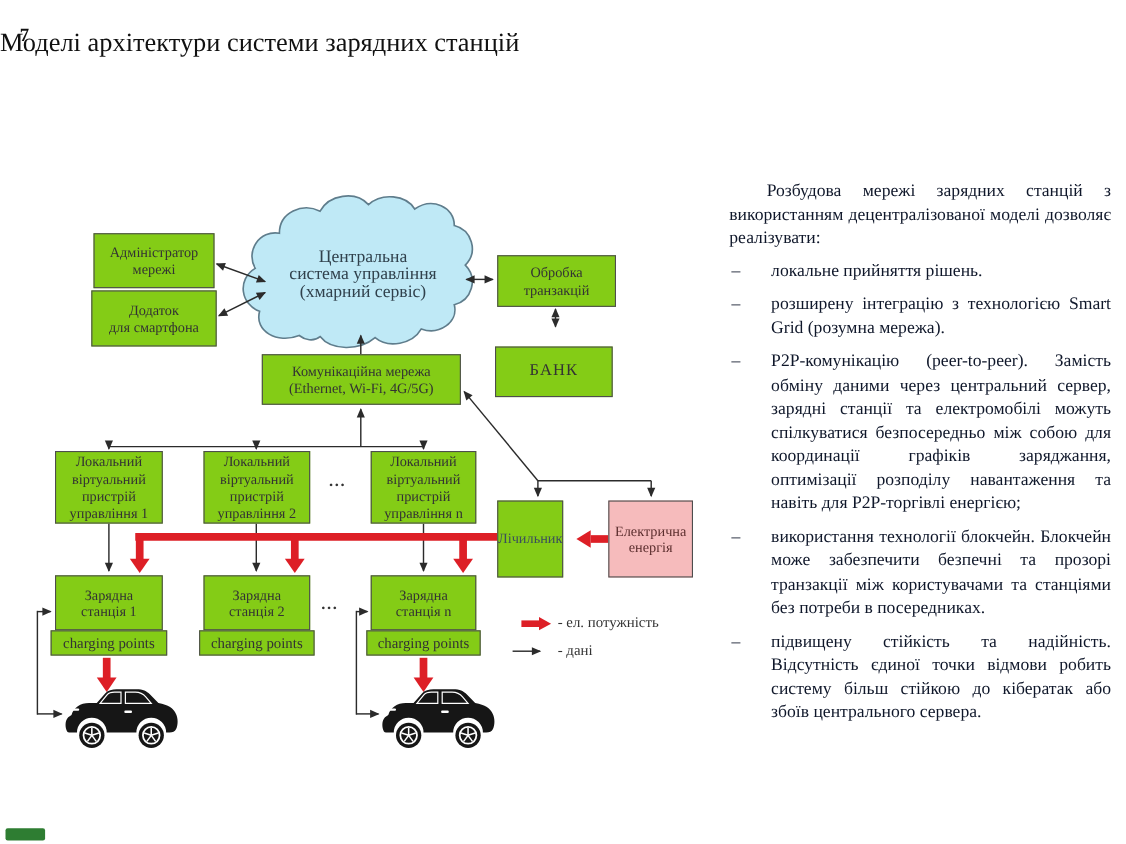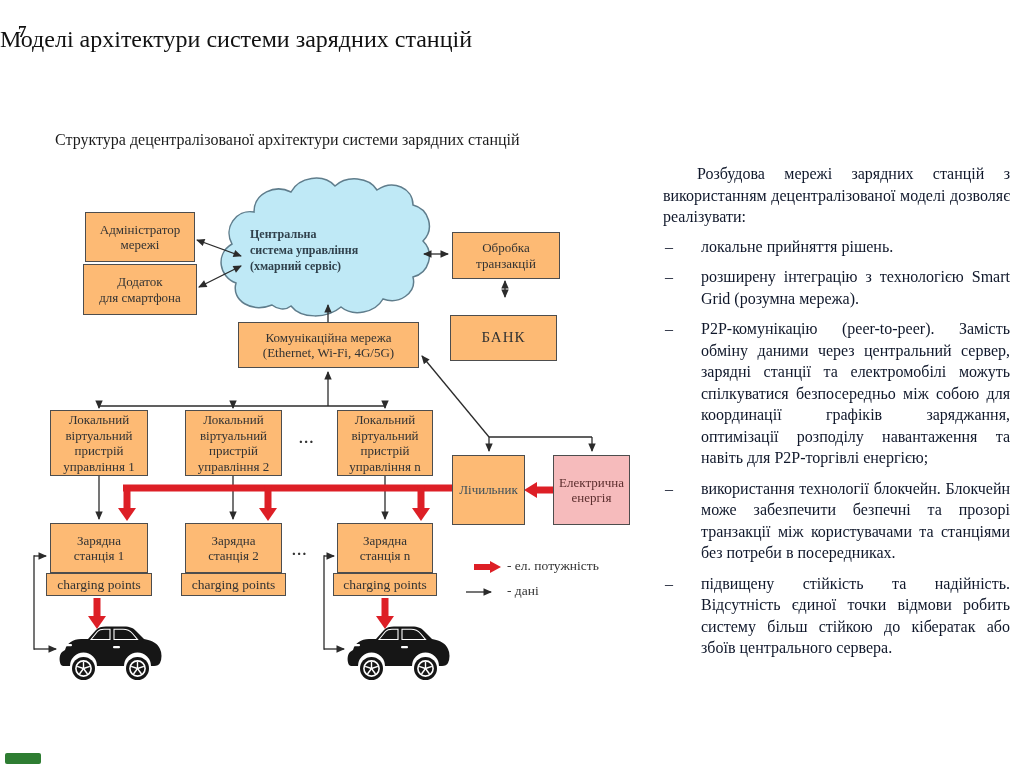--- a/index.html
+++ b/index.html
@@ -3,34 +3,34 @@
 <meta charset="utf-8">
 <style>
   html,body{margin:0;padding:0;background:#fff;}
   .slide{position:relative;width:1024px;height:767px;background:#fff;overflow:hidden;
          font-family:"Liberation Serif","DejaVu Serif",serif;color:#111;}
   .num{position:absolute;left:18px;top:22px;font-size:17px;font-weight:700;z-index:3;}
   .title{position:absolute;left:0;right:0;top:26px;margin:0;text-align:left;
          font-size:24px;font-weight:400;color:#111;z-index:3;}
   .caption{position:absolute;left:55px;top:131px;font-size:16px;color:#1c1c1c;z-index:3;}
   svg.wires{position:absolute;left:0;top:0;z-index:1;}
-  .dbox{position:absolute;z-index:2;background:#fdba74;border:1.4px solid #4d4d4d;
+  .dbox{position:absolute;z-index:2;background:#84cc16;border:1.4px solid #4d4d4d;
         display:flex;flex-direction:column;align-items:center;justify-content:center;
         text-align:center;font-size:13px;line-height:15.5px;color:#333;box-sizing:border-box;}
   .n-admin{left:85px;top:212px;width:110px;height:50px;}
   .n-app{left:83px;top:264px;width:114px;height:51px;}
-  .cloudtext{position:absolute;left:250px;top:226px;width:160px;z-index:2;
-             font-size:12px;line-height:16px;color:#30414c;font-weight:bold;}
+  .cloudtext{position:absolute;left:250px;top:226px;width:160px;z-index:2;text-align:center;
+             font-size:16px;line-height:16px;color:#30414c;}
   .n-trans{left:452px;top:232px;width:108px;height:47px;}
   .n-bank{left:450px;top:300px;width:107px;height:46px;font-size:15px;letter-spacing:1px;margin-top:15px;}
   .n-comm{left:238px;top:322px;width:181px;height:46px;}
   .n-lvd1{left:50px;top:410px;width:98px;height:66px;}
   .n-lvd2{left:185px;top:410px;width:97px;height:66px;}
   .n-lvdn{left:337px;top:410px;width:96px;height:66px;}
-  .n-meter{left:452px;top:455px;width:73px;height:70px;color:#3b4f5c;}
+  .n-meter{left:452px;top:455px;width:60px;height:70px;color:#3b4f5c;}
   .n-energy{left:553px;top:455px;width:77px;height:70px;background:#f6bbbc;color:#5c2e2e;}
   .n-cs1{left:50px;top:523px;width:98px;height:50px;}
   .n-cs1sub{left:46px;top:573px;width:106px;height:23px;font-size:13.5px;}
   .n-cs2{left:185px;top:523px;width:97px;height:50px;}
   .n-cs2sub{left:181px;top:573px;width:105px;height:23px;font-size:13.5px;}
   .n-csn{left:337px;top:523px;width:96px;height:50px;}
   .n-csnsub{left:333px;top:573px;width:104px;height:23px;font-size:13.5px;}
   .dots{position:absolute;z-index:2;font-weight:700;font-size:15px;color:#333;letter-spacing:1.5px;}
   .dots1{left:299px;top:430px;}
   .dots2{left:292px;top:542px;}
@@ -46,21 +46,20 @@
   .footer-logo{position:absolute;left:5px;top:753px;width:36px;height:11px;
                background:#2e7d32;border-radius:2px;z-index:2;}
 </style>
 </head>
 <body>
 
 <div class="slide">
 
   <div class="num">7</div>
   <h1 class="title">Моделі архітектури системи зарядних станцій</h1>
-  <div class="caption">Структура децентралізованої архітектури системи зарядних станцій</div>
 
   <svg class="wires" width="1024" height="767" viewBox="0 0 1024 767">
     <defs>
       <marker id="ah" markerUnits="userSpaceOnUse" markerWidth="10" markerHeight="9" refX="8" refY="4.5" orient="auto-start-reverse">
         <path d="M0.5,0.8 L9,4.5 L0.5,8.2 Z" fill="#2b2b2b"></path>
       </marker>
       <g id="car">
         <path d="M3,40 C1,36 1,30 4,27 L7,25 C9,18 15,14 23,14 L30,14 L38,5 C40,2.5 44,1.5 48,1.5 L66,1.5 C72,1.5 75.5,3.2 78,6 L86,14 C95,15.5 100,19 102,24 C104,28 104,34 102,38 C101,40 99,41 96,41 L93,41 A13.5,13.5 0 0 0 66,41 L39,41 A13.5,13.5 0 0 0 12,41 L8,41 C5.5,41 4,41 3,40 Z" fill="#161616"></path>
         <path d="M33,14.5 L39.5,6.5 C41,4.8 43,4.2 46,4.2 L52,4.2 L52,14.5 Z" fill="#161616" stroke="#fff" stroke-width="1.1"></path>
         <path d="M56,4.2 L65,4.2 C69.5,4.2 72,5.5 74.5,8.5 L79.5,14.5 L56,14.5 Z" fill="#161616" stroke="#fff" stroke-width="1.1"></path>

